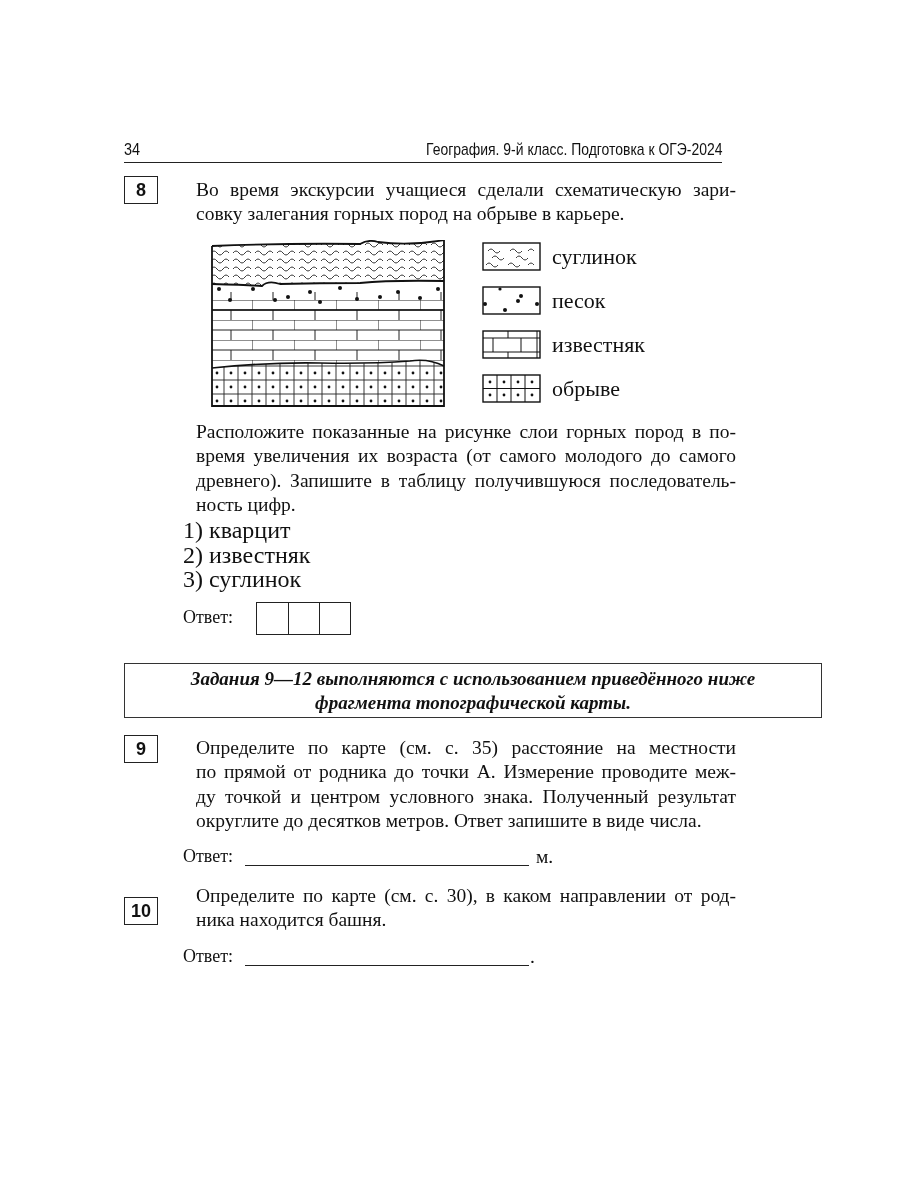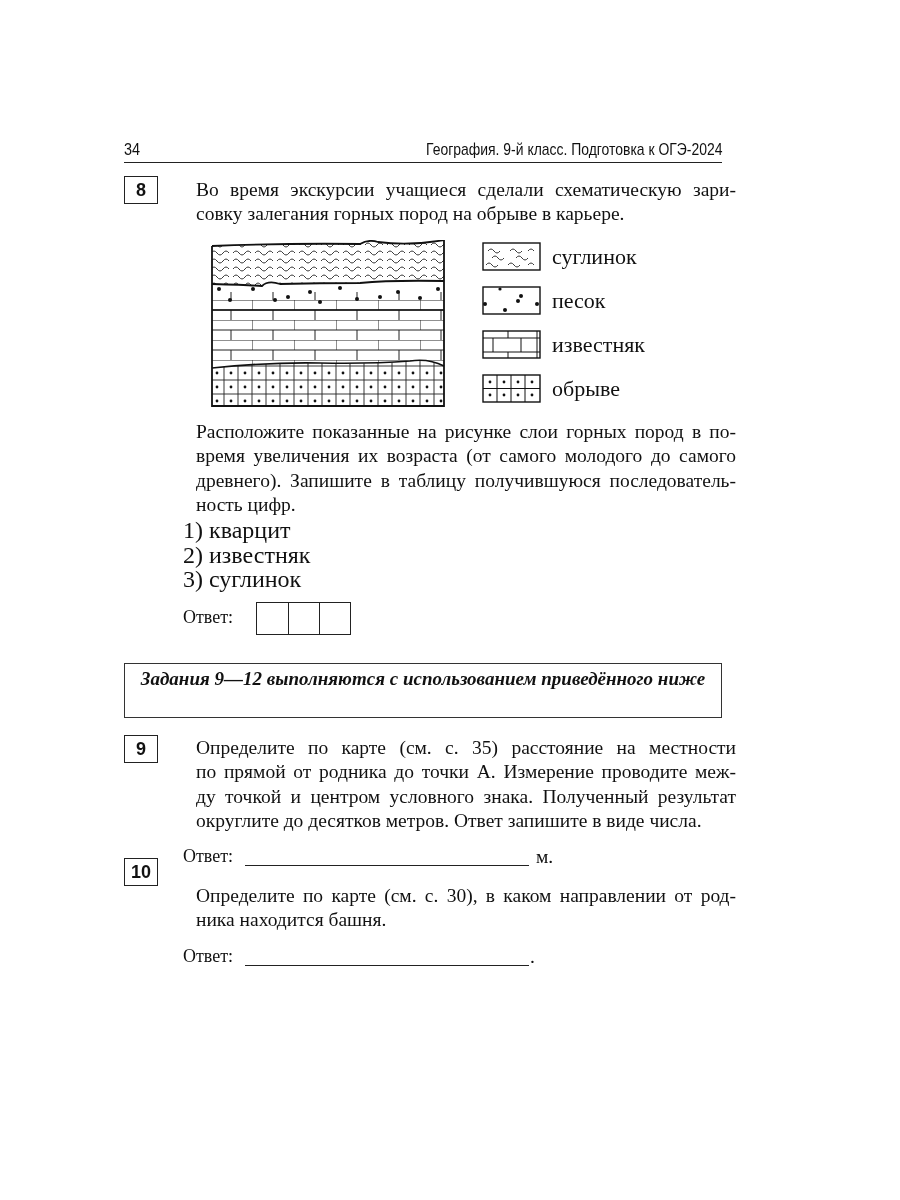--- a/index.html
+++ b/index.html
@@ -23,21 +23,21 @@
   .legend-label { position: absolute; left: 72px; top: 2px; font-size: 22px; }
 
   .options { position: absolute; left: 183px; top: 518px; font-size: 24px; line-height: 24.5px; }
   .answer-label { position: absolute; left: 183px; font-size: 18px; }
   .answer-cells { position: absolute; left: 256px; top: 602px; display: flex; border: 1.5px solid #222; }
   .answer-cell { width: 31px; height: 31px; box-sizing: border-box; }
   .answer-cell + .answer-cell { border-left: 1.5px solid #222; }
   .answer-line { position: absolute; border-bottom: 1.3px solid #222; height: 20px; }
   .unit { position: absolute; font-size: 19.5px; }
 
-  .note-box { position: absolute; left: 124px; top: 663px; width: 598px; height: 55px; border: 1.5px solid #333; box-sizing: border-box; text-align: center; font-size: 19px; font-style: italic; font-weight: bold; line-height: 24px; padding-top: 3px; }
+  .note-box { position: absolute; left: 124px; top: 663px; width: 698px; height: 55px; border: 1.5px solid #333; box-sizing: border-box; text-align: center; font-size: 19px; font-style: italic; font-weight: bold; line-height: 24px; padding-top: 3px; }
 </style>
 </head>
 <body>
 
 <div class="header">
   <span class="page-num sans">34</span>
   <span class="running-title sans">География. 9-й класс. Подготовка к ОГЭ-2024</span>
 </div>
 
 <div class="task-num sans" style="top:176px;">8</div>
@@ -178,33 +178,34 @@
 
 <span class="answer-label serif" style="top:607px;">Ответ:</span>
 <div class="answer-cells">
   <div class="answer-cell"></div>
   <div class="answer-cell"></div>
   <div class="answer-cell"></div>
 </div>
 
 <div class="note-box serif">
   <div>Задания 9—12 выполняются с использованием приведённого ниже</div>
+  <div>фрагмента топографической карты.</div>
 </div>
 
 <div class="task-num sans" style="top:735px;">9</div>
 <div class="para serif" style="top:736px;">
   <span class="ln">Определите по карте (см. с. 35) расстояние на местности</span>
   <span class="ln">по прямой от родника до точки А. Измерение проводите меж-</span>
   <span class="ln">ду точкой и центром условного знака. Полученный результат</span>
   <span class="ln last">округлите до десятков метров. Ответ запишите в виде числа.</span>
 </div>
 <span class="answer-label serif" style="top:846px;">Ответ:</span>
 <div class="answer-line serif" style="left:245px; top:845px; width:284px;"></div>
 <span class="unit serif" style="left:536px; top:846px;">м.</span>
 
-<div class="task-num sans" style="top:858px;">10</div>
+<div class="task-num sans" style="top:897px;">10</div>
 <div class="para serif" style="top:884px;">
   <span class="ln">Определите по карте (см. с. 30), в каком направлении от род-</span>
   <span class="ln last">ника находится башня.</span>
 </div>
 <span class="answer-label serif" style="top:946px;">Ответ:</span>
 <div class="answer-line serif" style="left:245px; top:945px; width:284px;"></div>
 <span class="unit serif" style="left:530px; top:946px;">.</span>
 
 </body></html>

